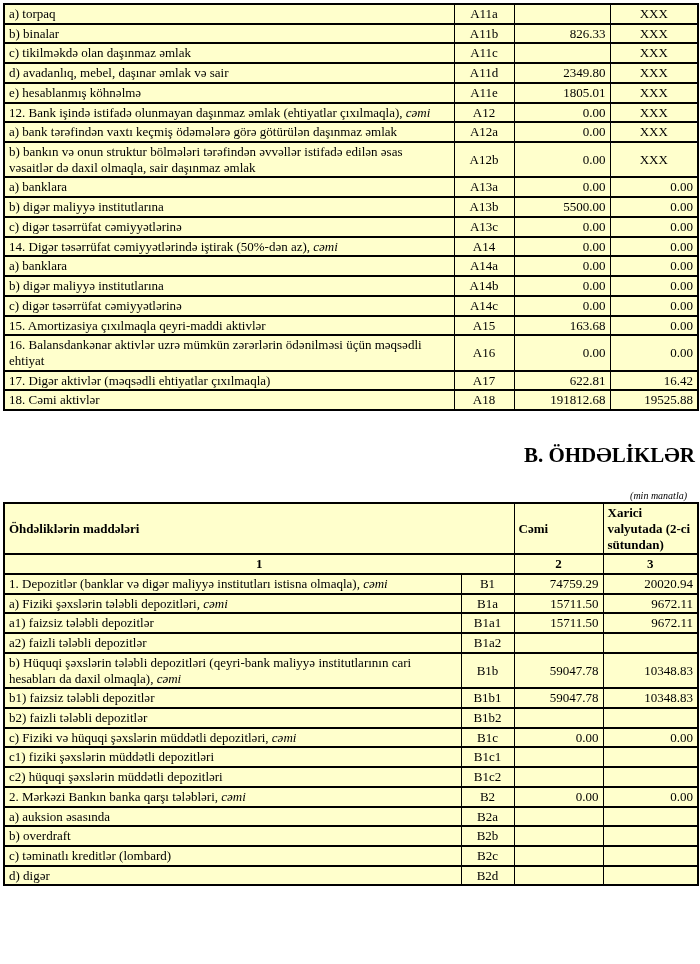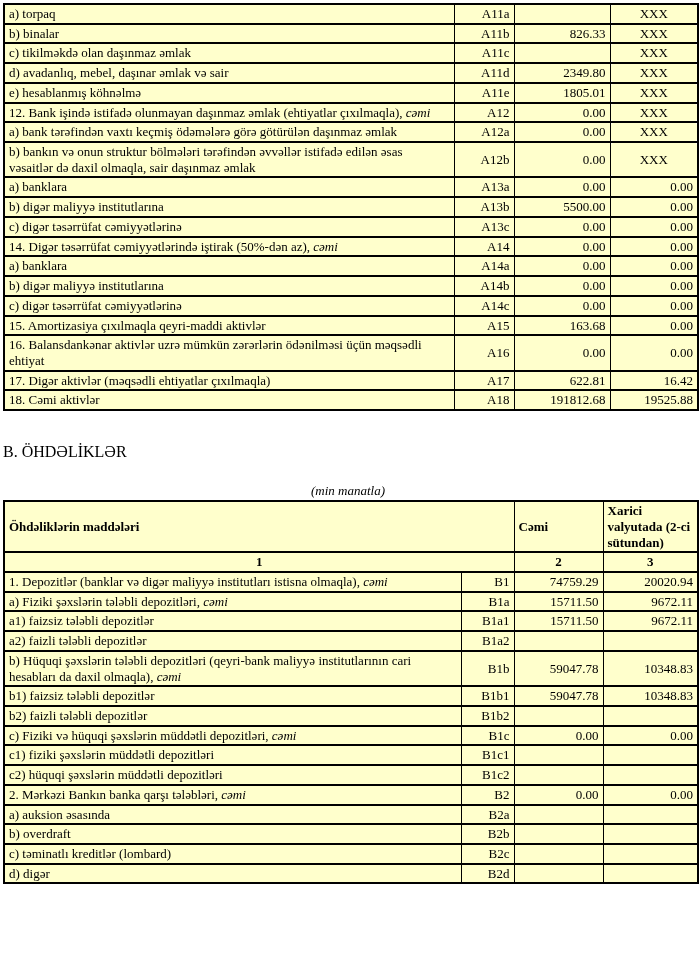--- a/index.html
+++ b/index.html
@@ -33,38 +33,38 @@
     font-size:13px;
     line-height:1.21;
     padding:1px 4px;
     vertical-align:middle;
     overflow:hidden;
   }
   .tbl td{height:17px;}
   .c-label{text-align:left;}
   .ind1{padding-left:18px;}
   .ind2{padding-left:40px;}
-  .c-code{text-align:right;margin-top:48px;}
+  .c-code{text-align:center;margin-top:48px;}
   .c-val{text-align:right;}
   .c-xxx{text-align:center;border-radius:6px;}
   .entry{background:var(--white);}
   tr.bold td{font-weight:normal;}
   em{font-style:italic;}
 
   .section-title{
     margin:32px 0 0 0;
-    text-align:left;
-    font-size:16px;
-    font-weight:normal;
+    text-align:right;
+    font-size:21px;
+    font-weight:bold;
   }
   .unit-note{
-    margin:22px 2px 1px 0;
-    text-align:center;
+    margin:22px 8px 1px 0;
+    text-align:right;
     font-style:italic;
-    font-size:13px;
+    font-size:10px;
   }
   th.hdr{
     font-weight:bold;
     text-align:left;
     height:50px;
   }
   th.numcell{
     font-weight:bold;
     text-align:center;
     height:16px;

